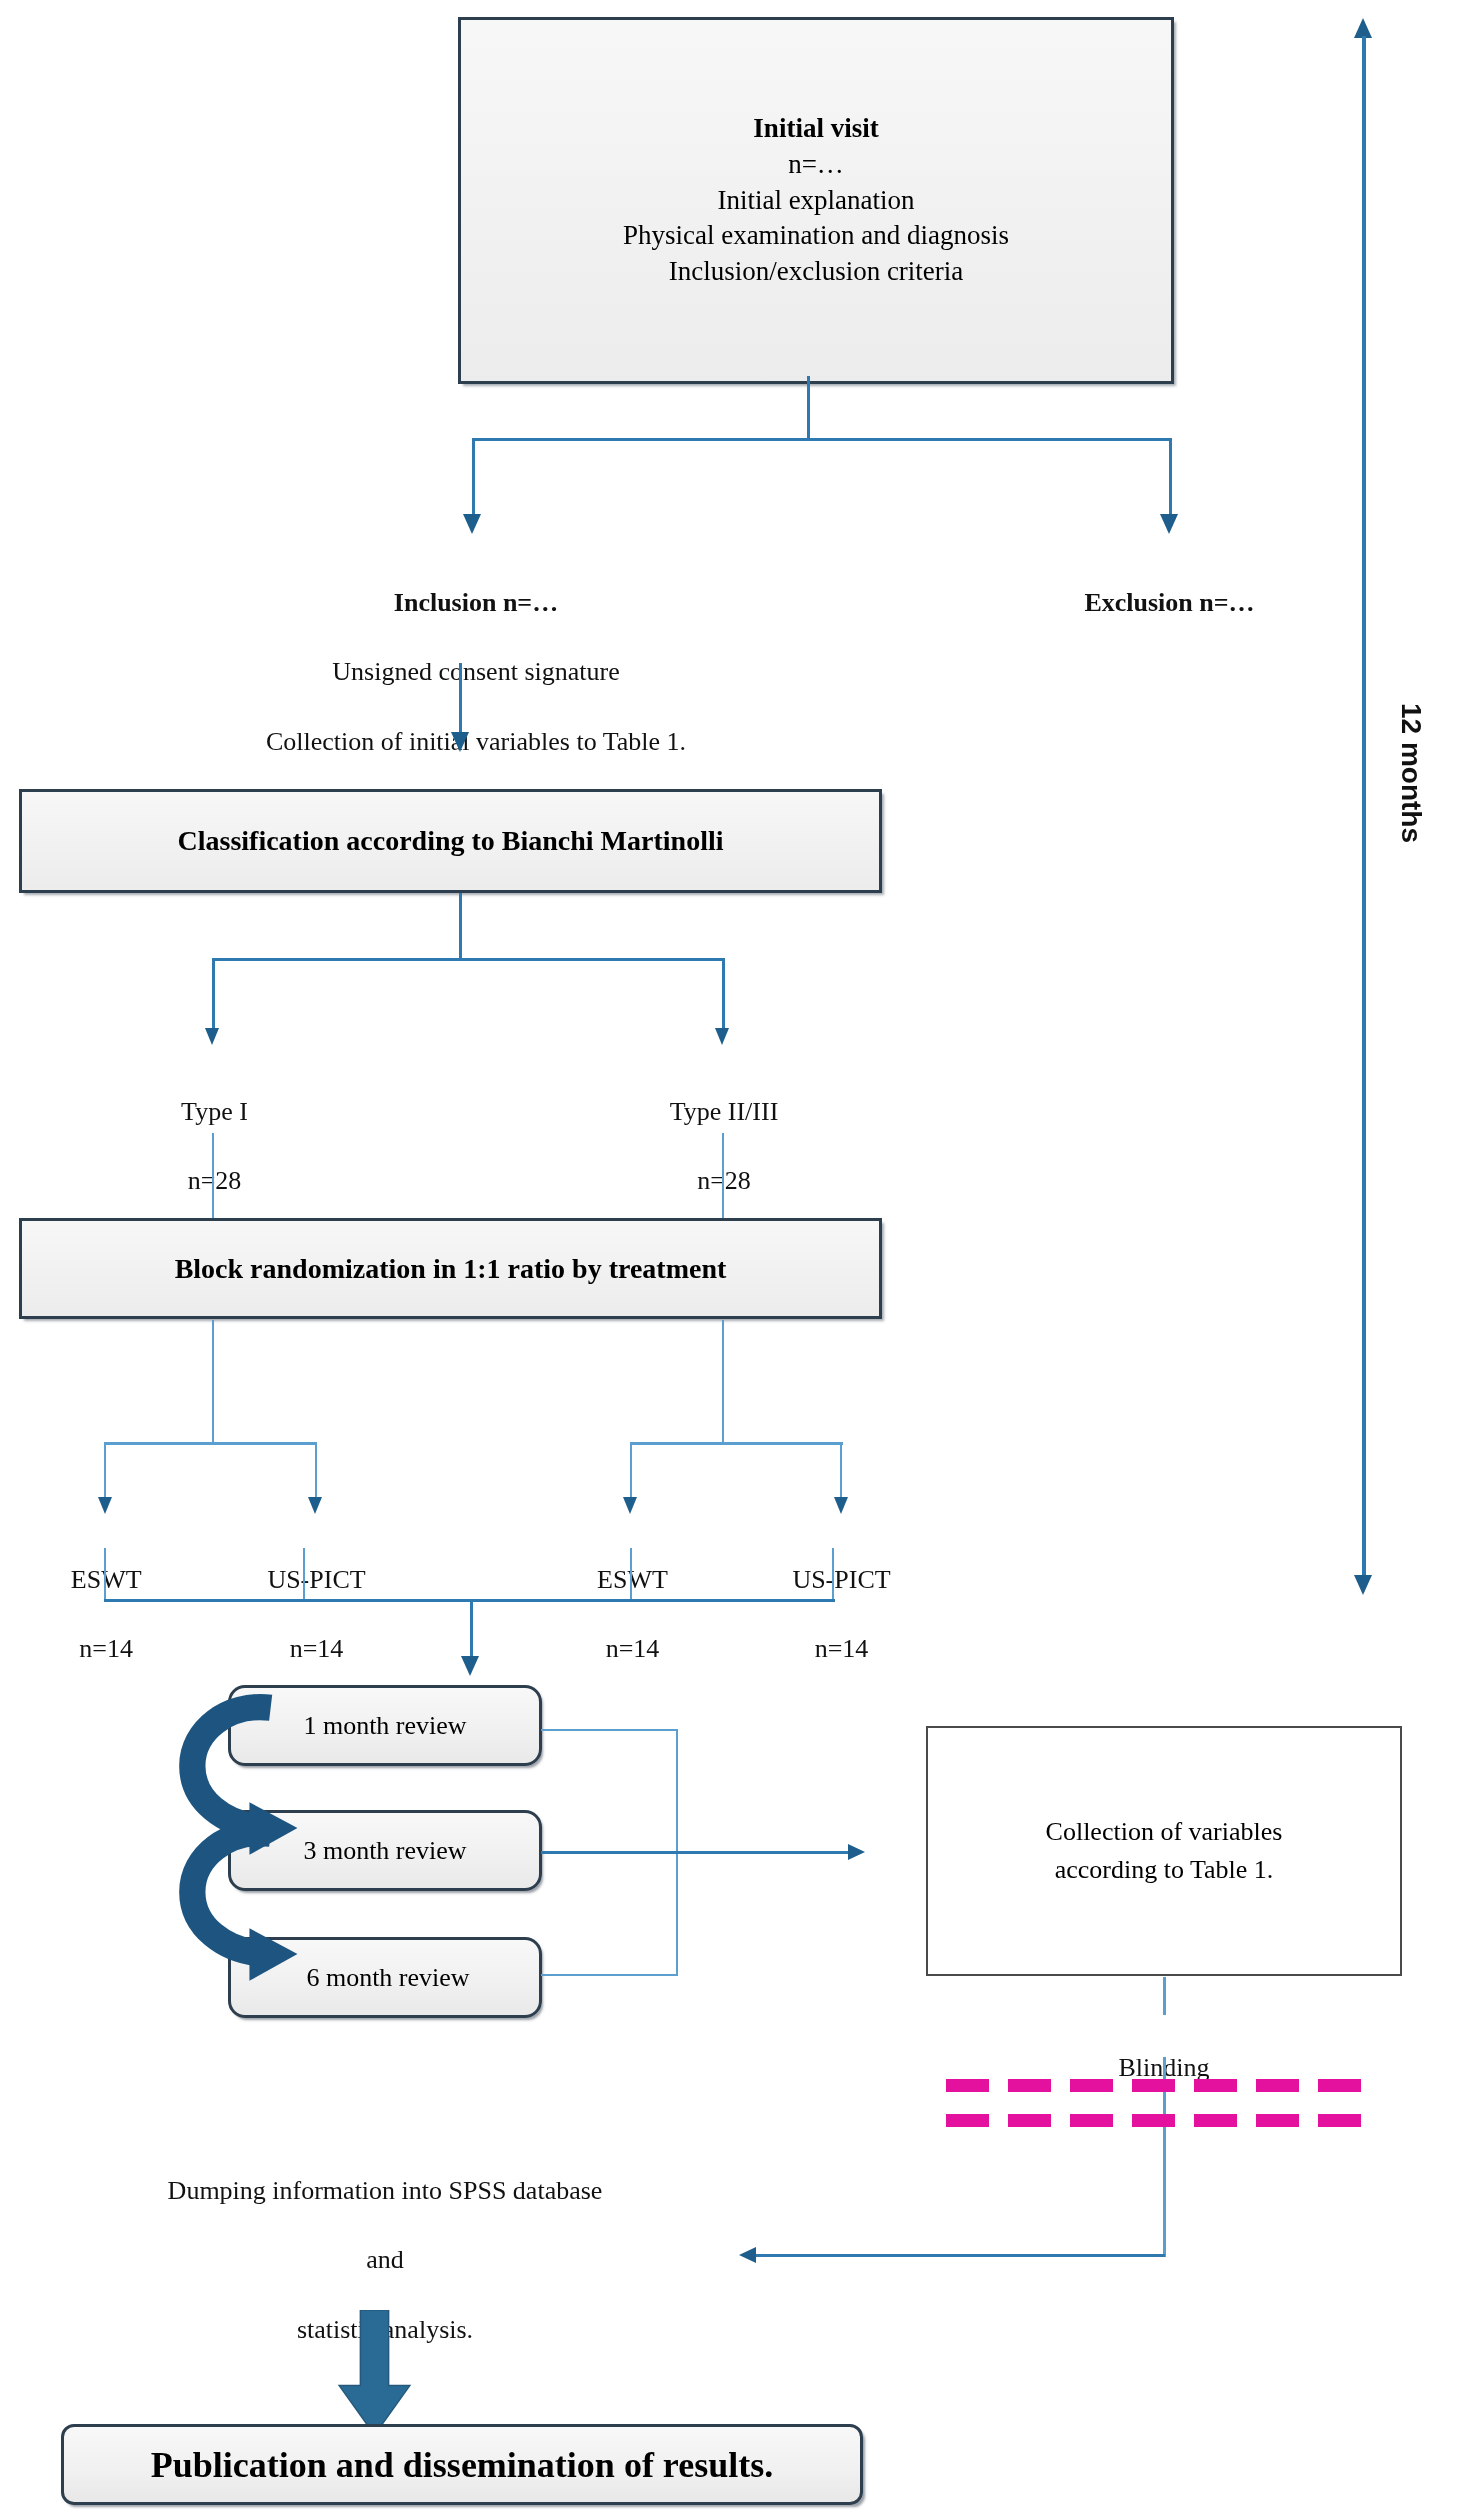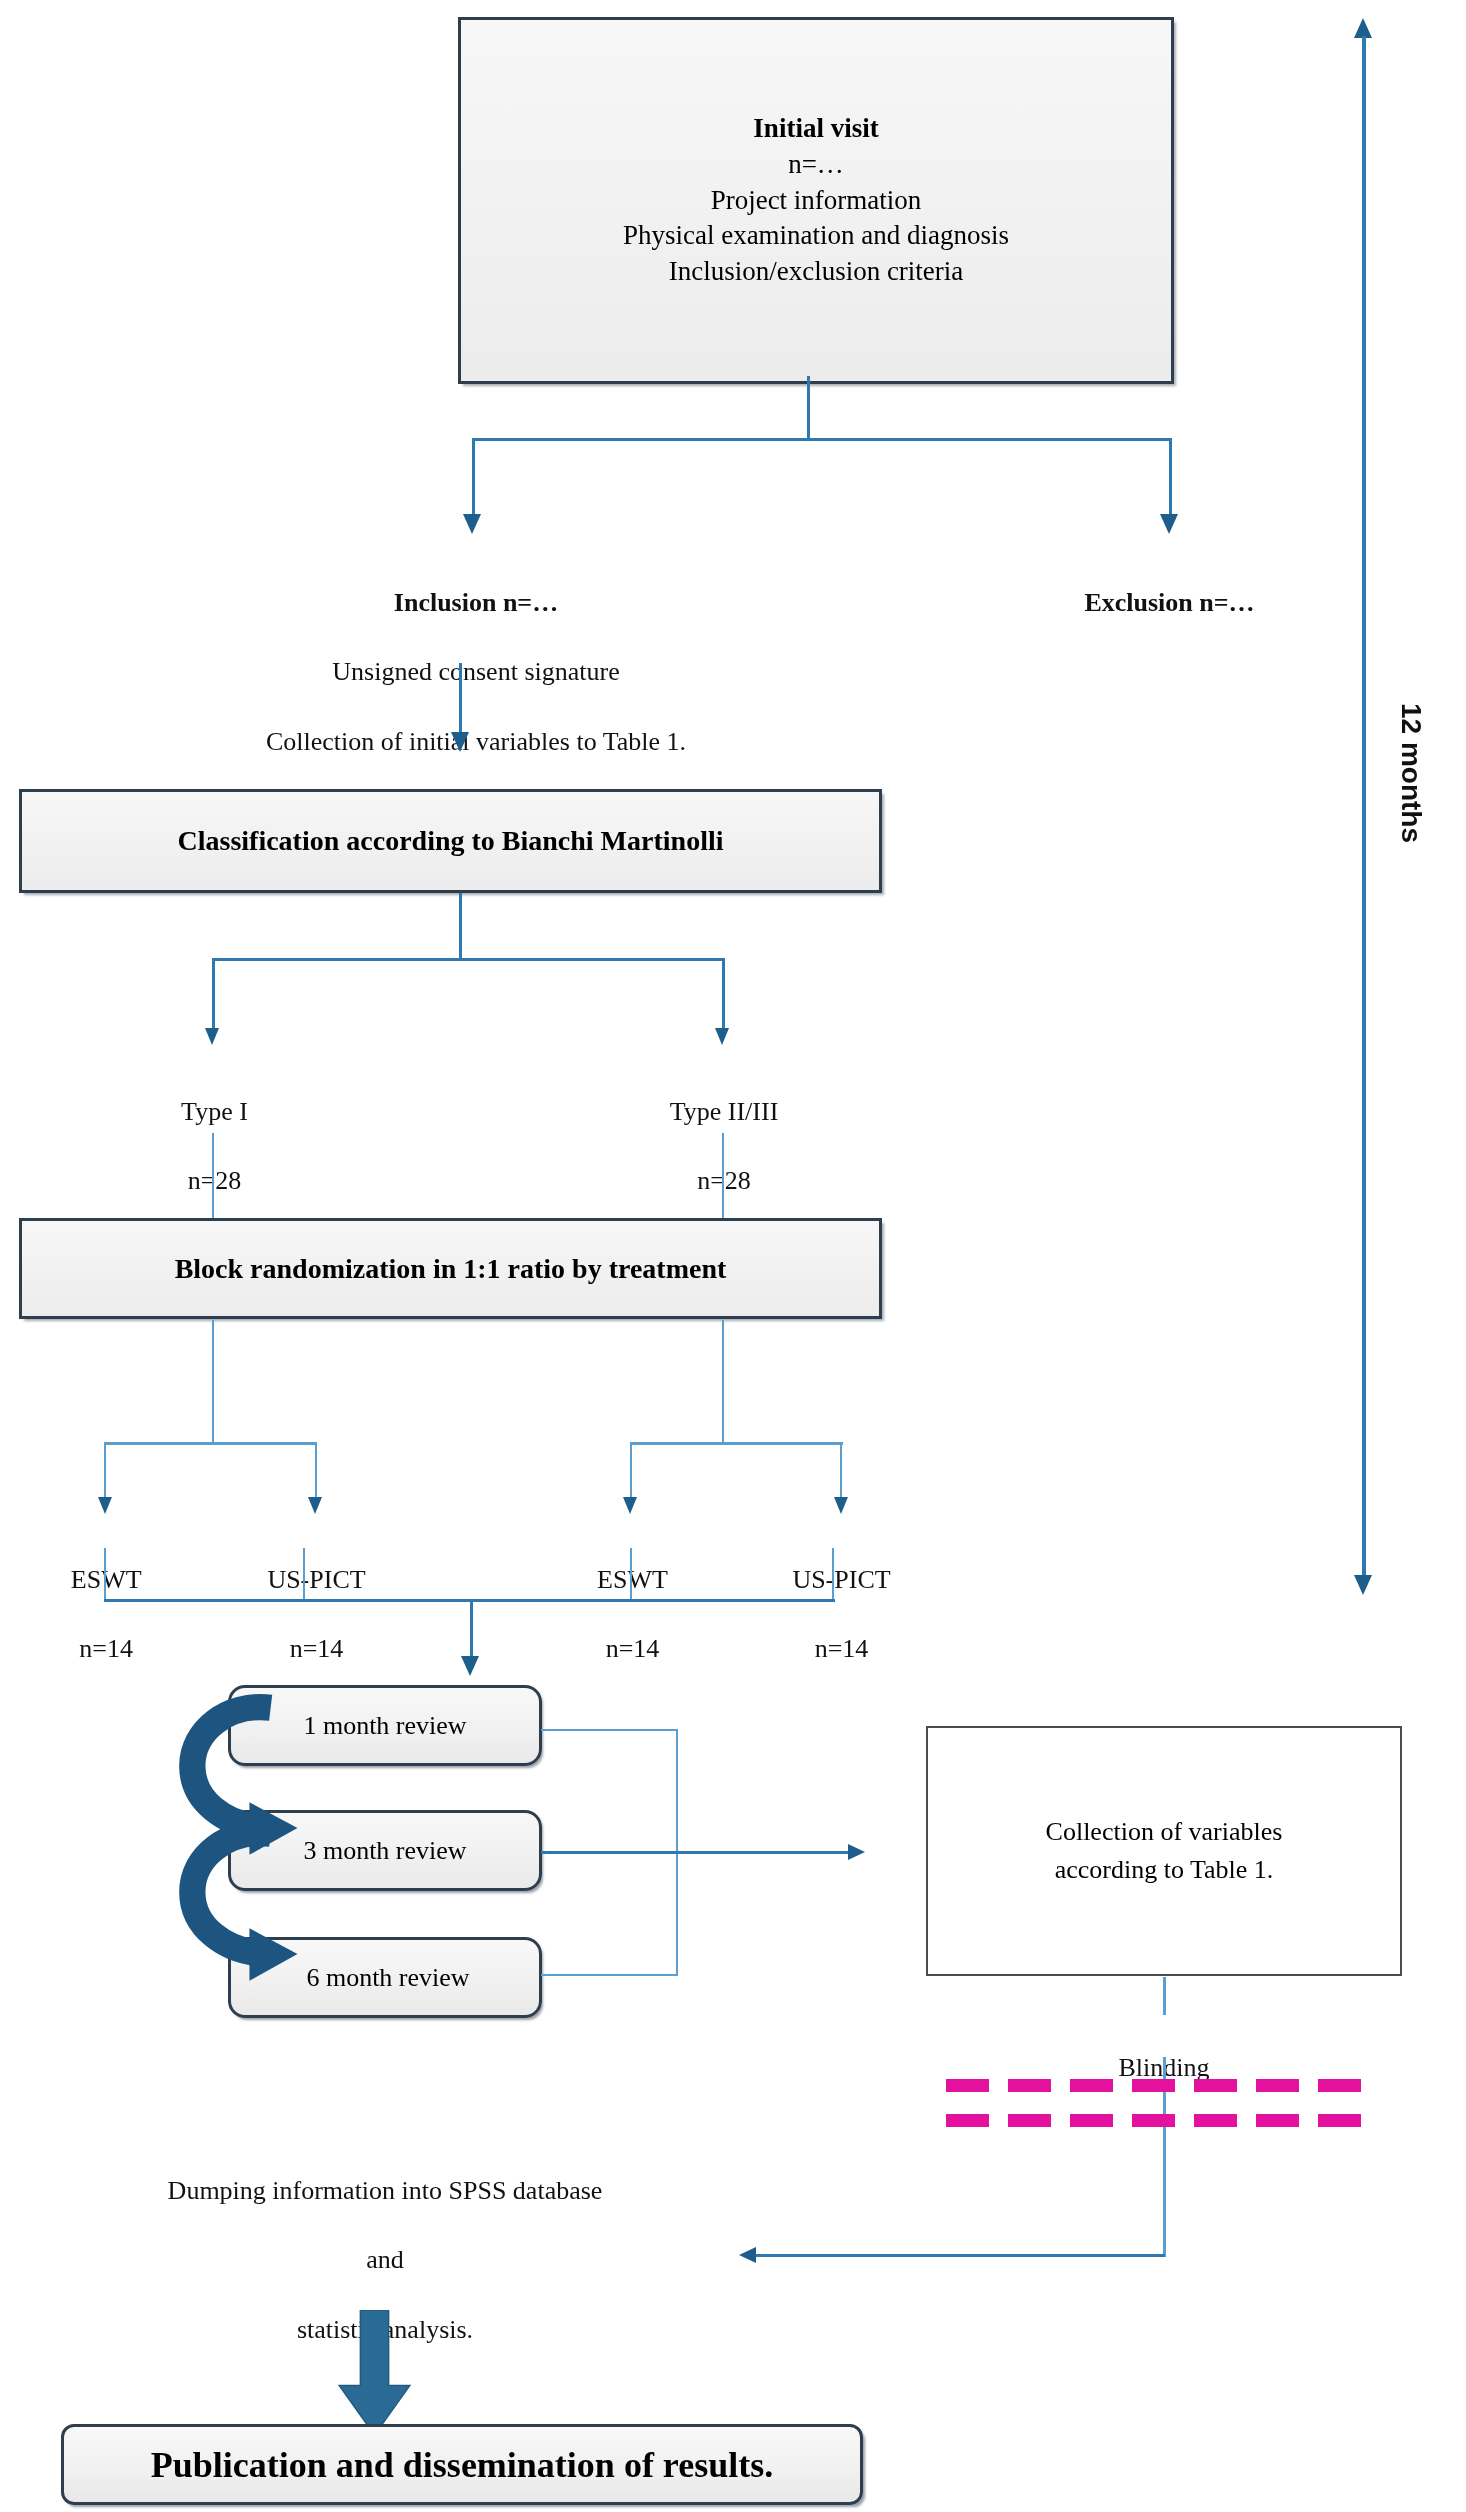--- a/index.html
+++ b/index.html
@@ -117,21 +117,21 @@
 </style>
 </head>
 <body>
 
 <div id="stage">
 
   <div class="box" style="left:450px; top:17px; width:716px; height:367px;margin-left:8px;">
     <div class="box-inner" style="font-size:27px; line-height:1.33;">
       <div class="bold">Initial visit</div>
       <div>n=…</div>
-      <div>Project information</div>
+      <div>Initial explanation</div>
       <div>Physical examination and diagnosis</div>
       <div>Inclusion/exclusion criteria</div>
     </div>
   </div>
 
   <div class="vline" style="left:807px; top:376px; width:2.5px; height:63px;"></div>
 
   <div class="hline" style="left:472px; top:438px; width:699px; height:3px;"></div>
 
   <div class="vline" style="left:472px; top:438px; width:2.5px; height:79px;"></div>

